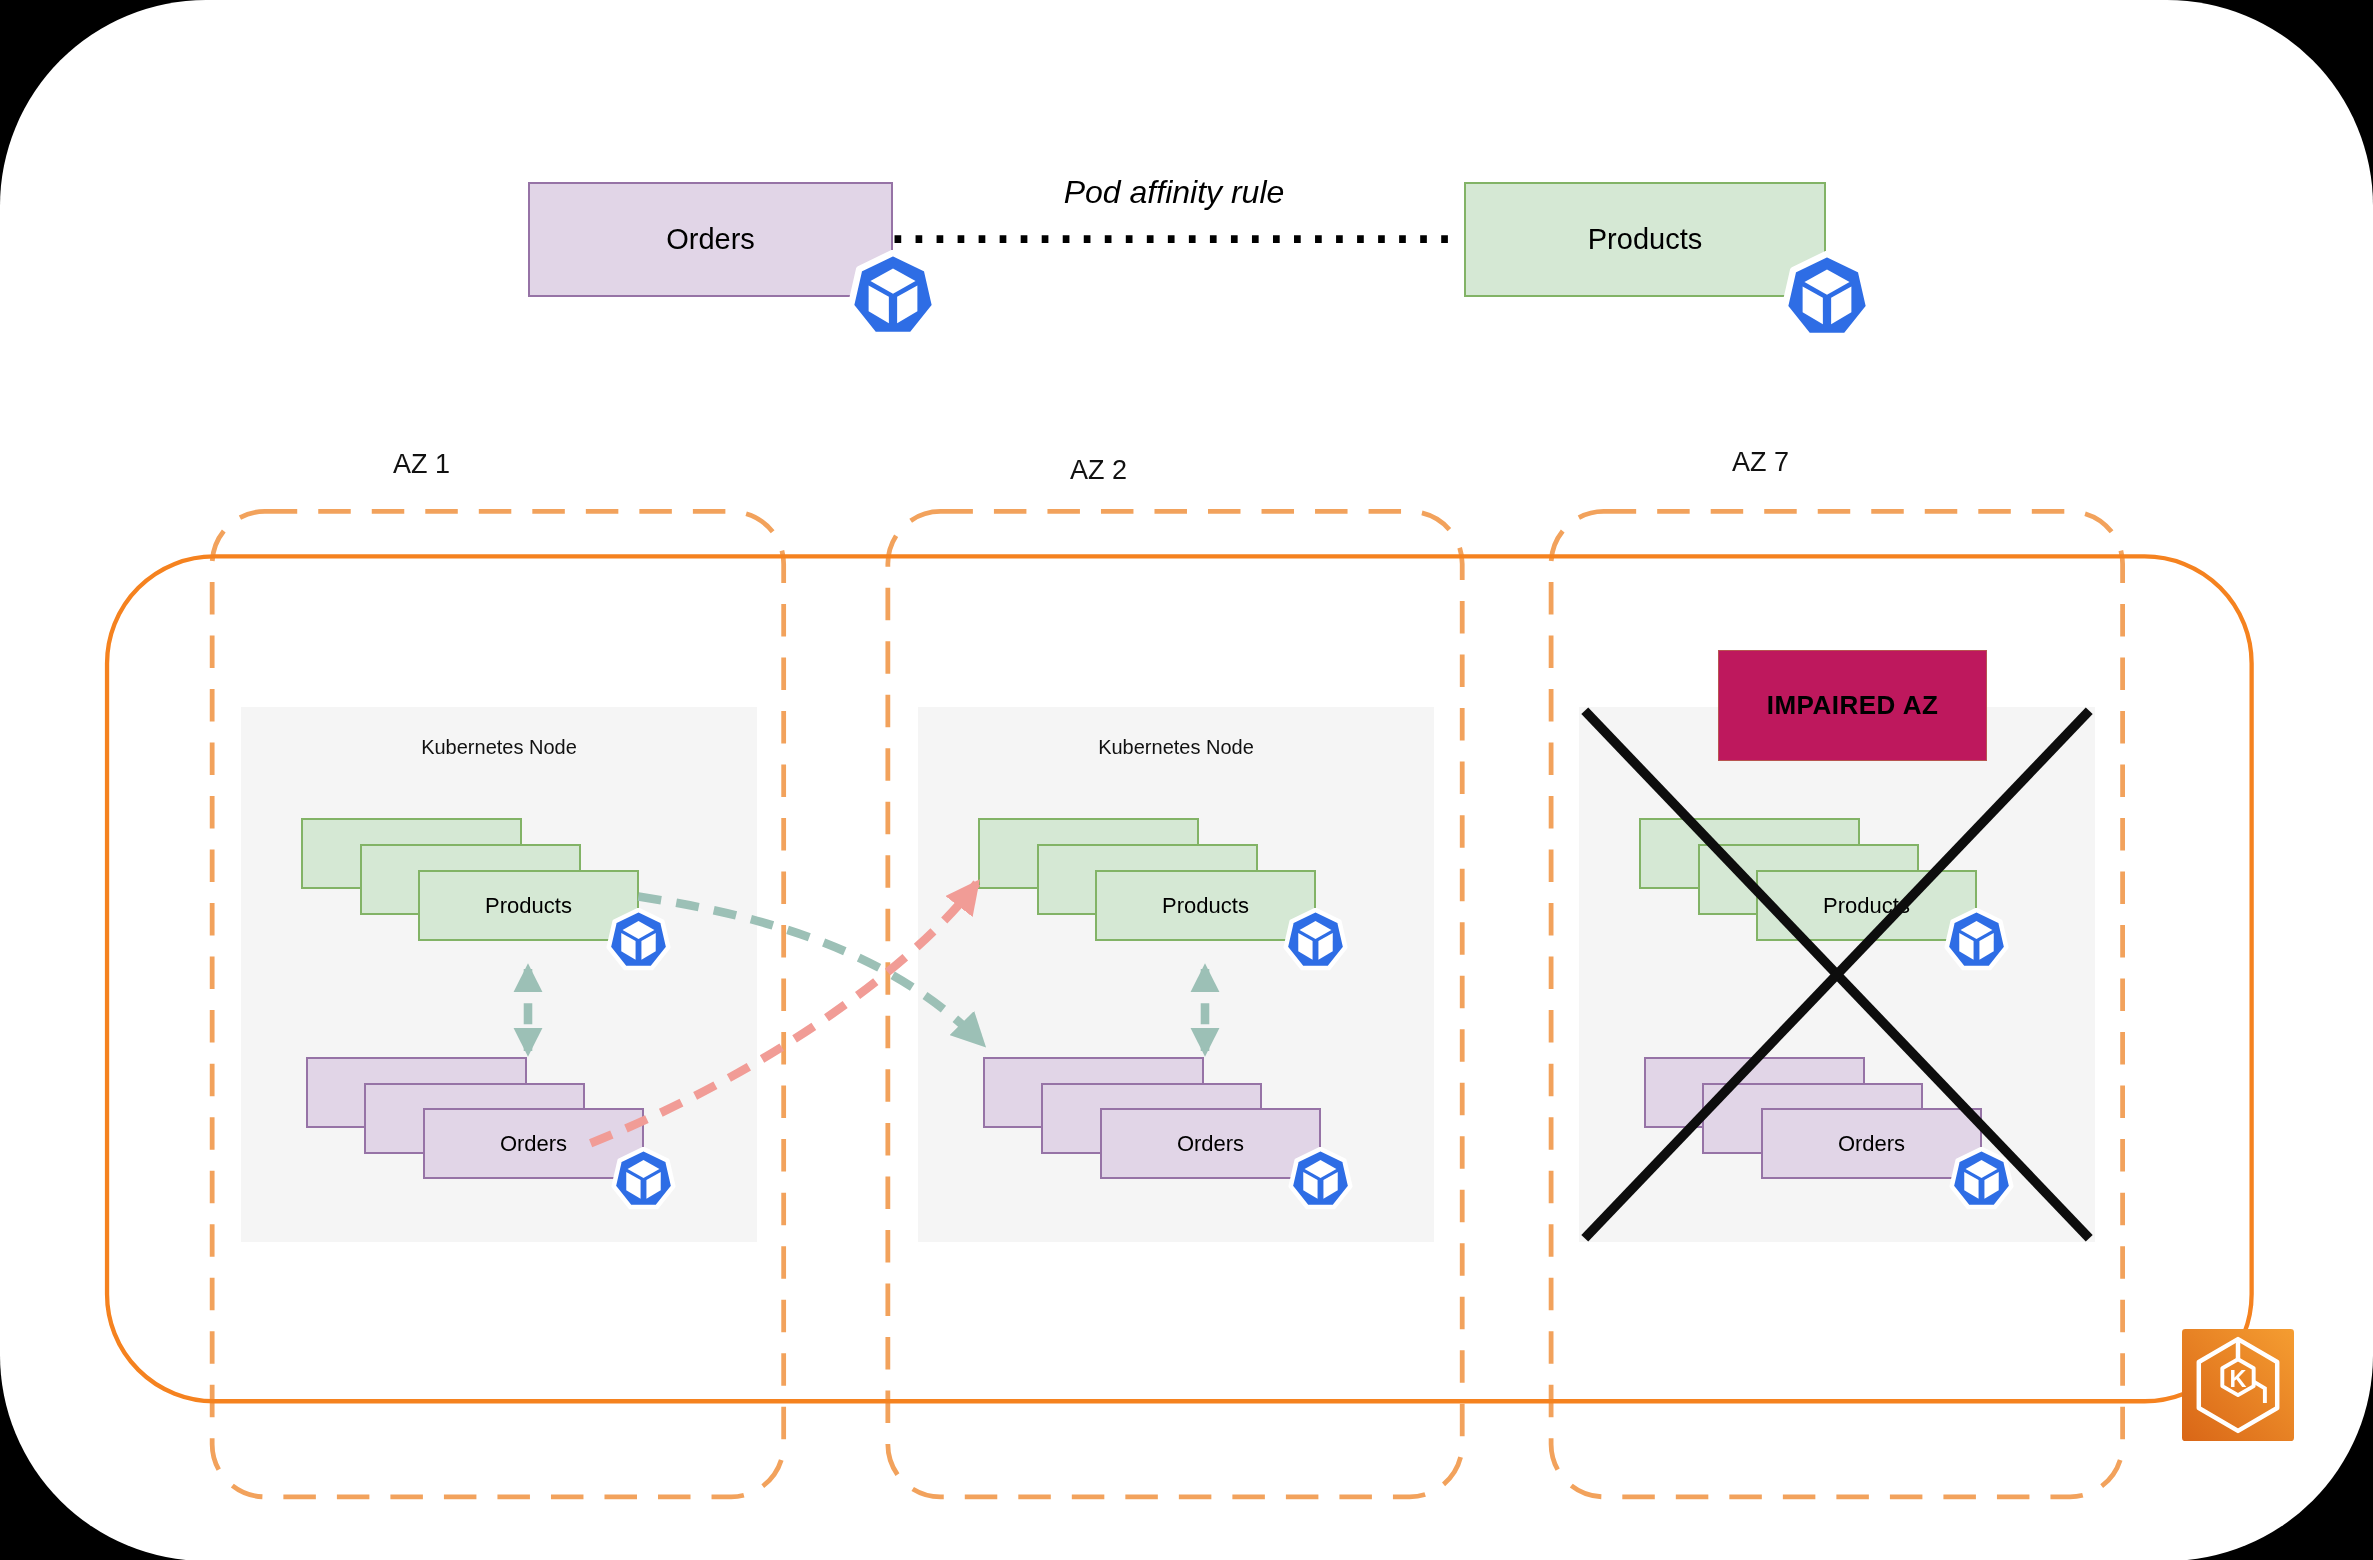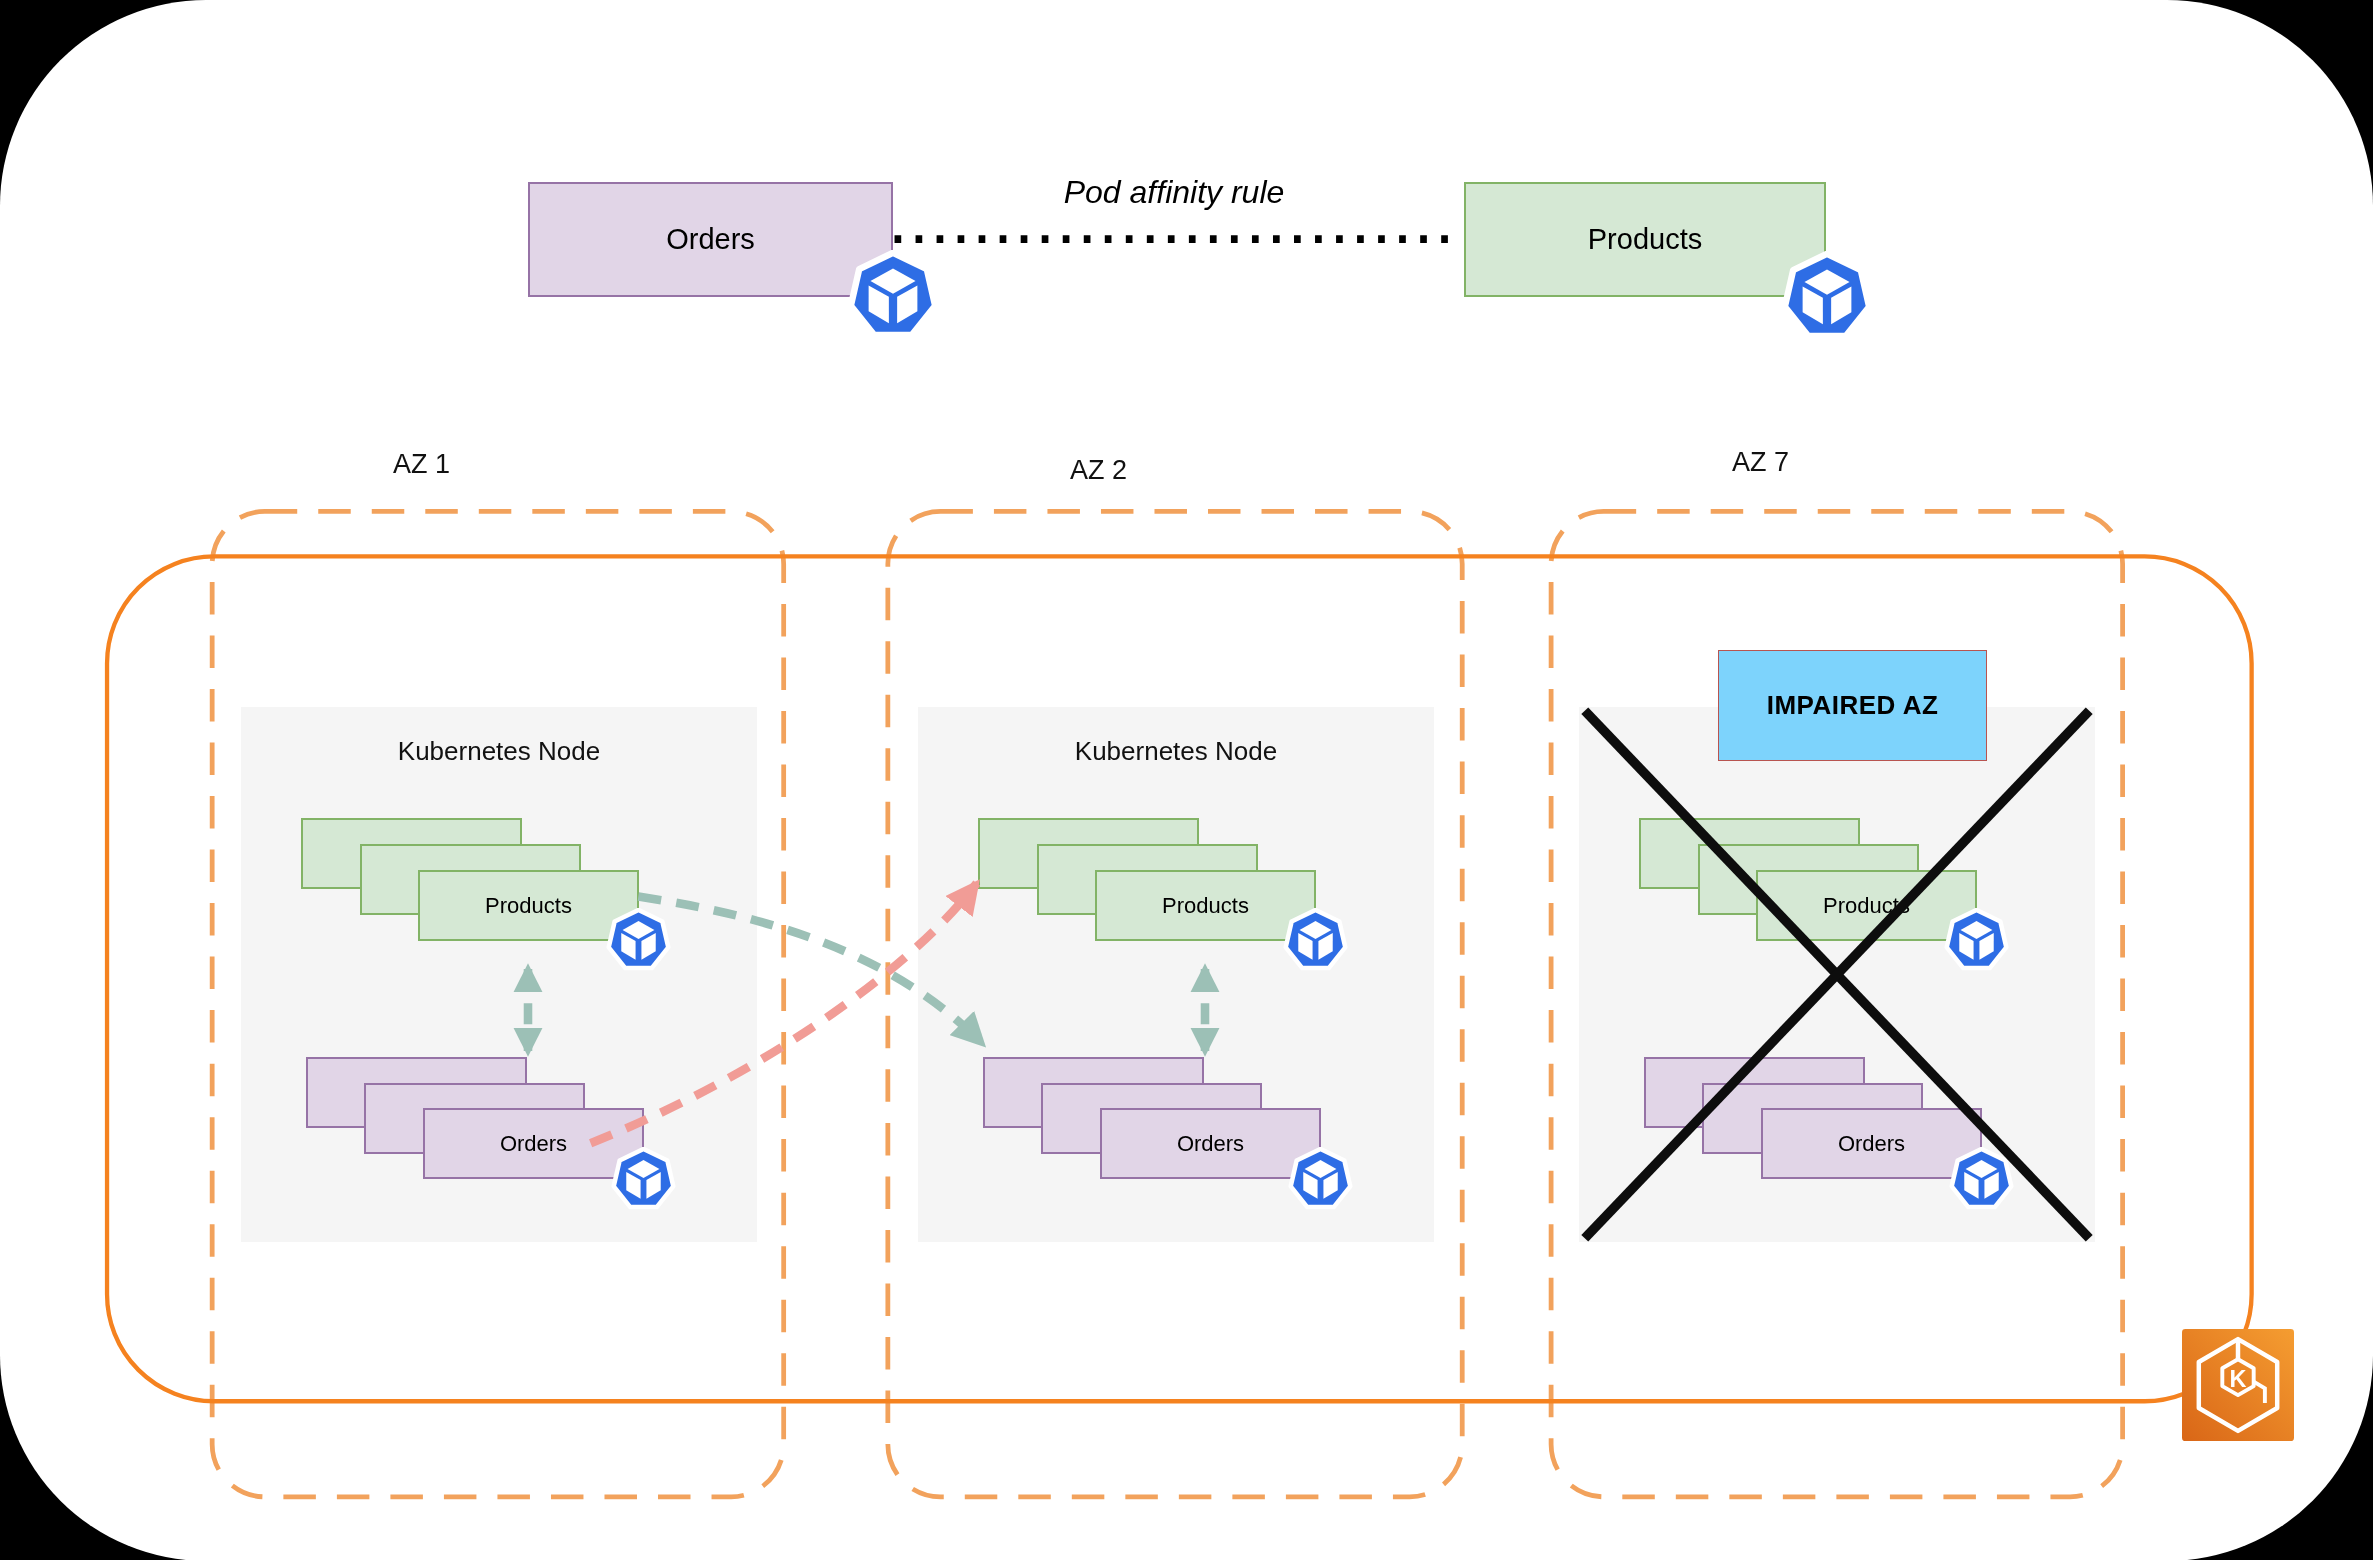--- a/index.html
+++ b/index.html
@@ -23,31 +23,31 @@
   .svc-box{width:365px;height:115px;box-sizing:border-box;border:2.9px solid;
            display:flex;align-items:center;justify-content:center;
            font-size:29px;color:#000;top:182px;}
   .svc-purple{background:#e1d5e7;border-color:#9673a6;left:528px;}
   .svc-green{background:#d5e8d4;border-color:#82b366;left:1464px;width:362px;}
   .affinity-label{left:983px;top:174px;width:382px;text-align:center;
                   font-style:italic;font-size:32px;color:#000000;}
 
   
   .node-title{position:absolute;left:0;top:29px;width:100%;text-align:center;
-              font-size:26px;color:#111;}
+              font-size:20px;color:#111;}
   .pod-box{position:absolute;width:221px;height:71px;box-sizing:border-box;
            border:2.4px solid;display:flex;align-items:center;justify-content:center;
            font-size:22px;color:#000;}
   .pb-green{background:#d5e8d4;border-color:#82b366;}
   .pb-purple{background:#e1d5e7;border-color:#9673a6;}
   .g1{left:60px;top:111px;}  .g2{left:119px;top:137px;}  .g3{left:177px;top:163px;}
   .o1{left:65px;top:350px;}  .o2{left:123px;top:376px;}  .o3{left:182px;top:401px;}
   .pod-icon{position:absolute;}
   .badge{left:1718px;top:650px;width:269px;height:111px;box-sizing:border-box;
-         background:#7dd3fc;border:1.9px solid #b85450;display:flex;
+         background:#be185d;border:1.9px solid #b85450;display:flex;
          align-items:center;justify-content:center;font-size:26px;font-weight:bold;
          color:#000;letter-spacing:0.5px;}
   .eks{left:2182px;top:1329px;width:112px;height:112px;}
 </style>
 </head>
 <body>
 
 <div class="stage">
 
   <svg width="0" height="0" style="position:absolute">

